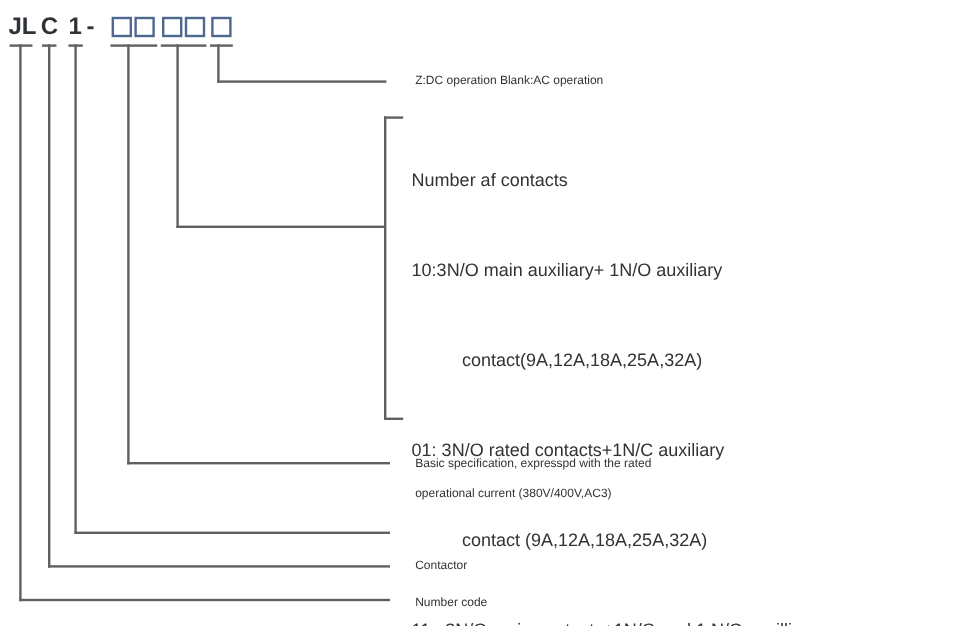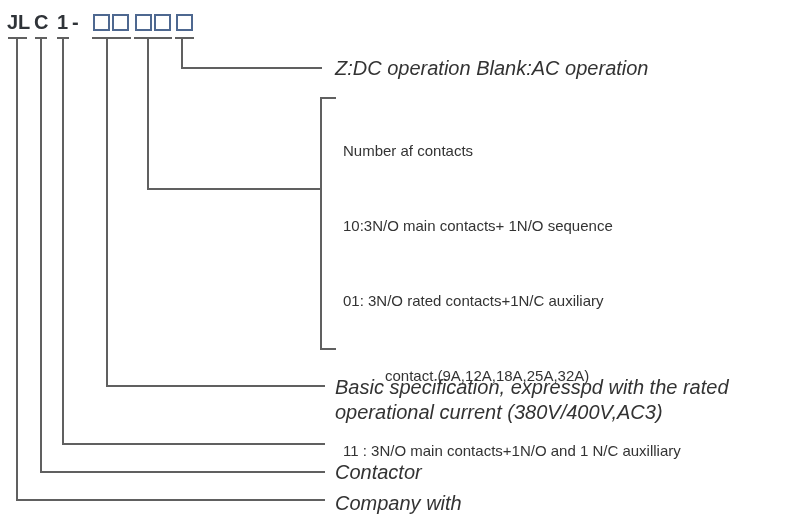--- a/index.html
+++ b/index.html
@@ -22,22 +22,22 @@
     font-size:20px;font-weight:600;color:#2f3338;
     letter-spacing:0px;white-space:pre;
   }
   .dbox{
     position:absolute;top:14px;width:17px;height:17px;
     border:2px solid var(--box);box-sizing:border-box;background:#fff;
   }
   .vline{position:absolute;width:2px;background:var(--line);}
   .hline{position:absolute;height:2px;background:var(--line);}
   .lbl{
-    position:absolute;left:335px;
-    font-size:20px;line-height:16px;white-space:pre;color:var(--text);font-style:italic;
+    position:absolute;left:346px;
+    font-size:10px;line-height:16px;white-space:pre;color:var(--text);
   }
   .contacts-block{
     position:absolute;left:343px;top:88px;
     font-size:15px;line-height:25px;white-space:pre;color:var(--text);
   }
   .contacts-block .sub{padding-left:42px;}
 </style>
 </head>
 <body>
 
@@ -76,29 +76,30 @@
   <div class="hline" style="left:16px; top:499px;width:309px"></div>
 
   <div class="vline" style="left:320px;top:97px; height:253px"></div>
   <div class="hline" style="left:320px;top:97px; width:16px"></div>
   <div class="hline" style="left:320px;top:348px;width:16px"></div>
 
   <div class="lbl" style="top:60px">Z:DC operation Blank:AC operation</div>
 
   <div class="contacts-block">
     <div>Number af contacts</div>
-    <div>10:3N/O main contacts+ 1N/O sequence</div>
+    <div>10:3N/O main auxiliary+ 1N/O auxiliary</div>
+    <div class="sub">contact(9A,12A,18A,25A,32A)</div>
     <div>01: 3N/O rated contacts+1N/C auxiliary</div>
     <div class="sub">contact (9A,12A,18A,25A,32A)</div>
     <div>11 : 3N/O main contacts+1N/O and 1 N/C auxilliary</div>
     
     
     
     
     
   </div>
 
   <div class="lbl" style="top:379px">Basic specification, expresspd with the rated</div>
   <div class="lbl" style="top:404px">operational current (380V/400V,AC3)</div>
   <div class="lbl" style="top:464px">Contactor</div>
-  <div class="lbl" style="top:495px">Company with</div>
+  <div class="lbl" style="top:495px">Number code</div>
 
 </div>
 
 </body></html>

